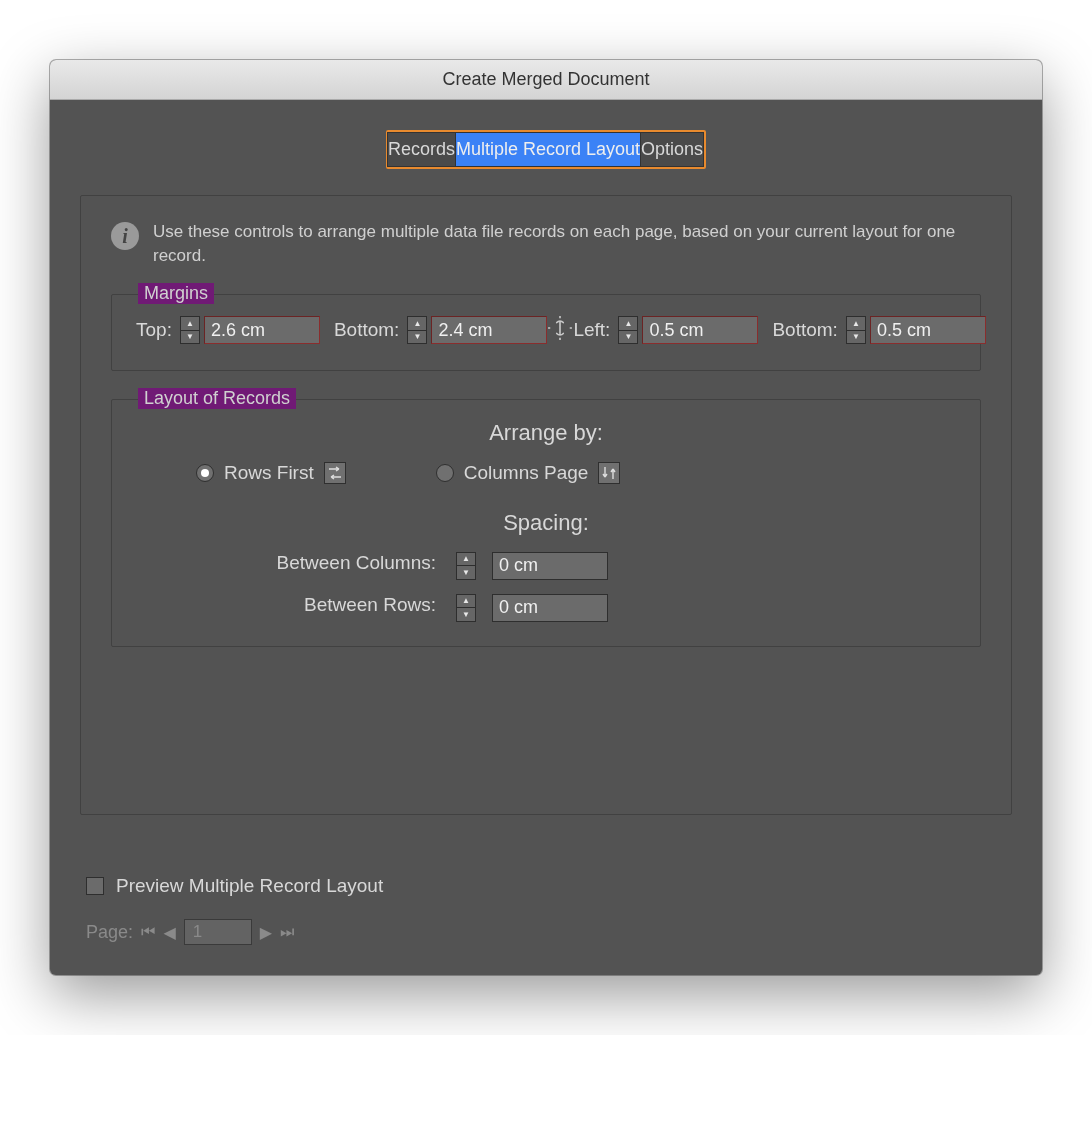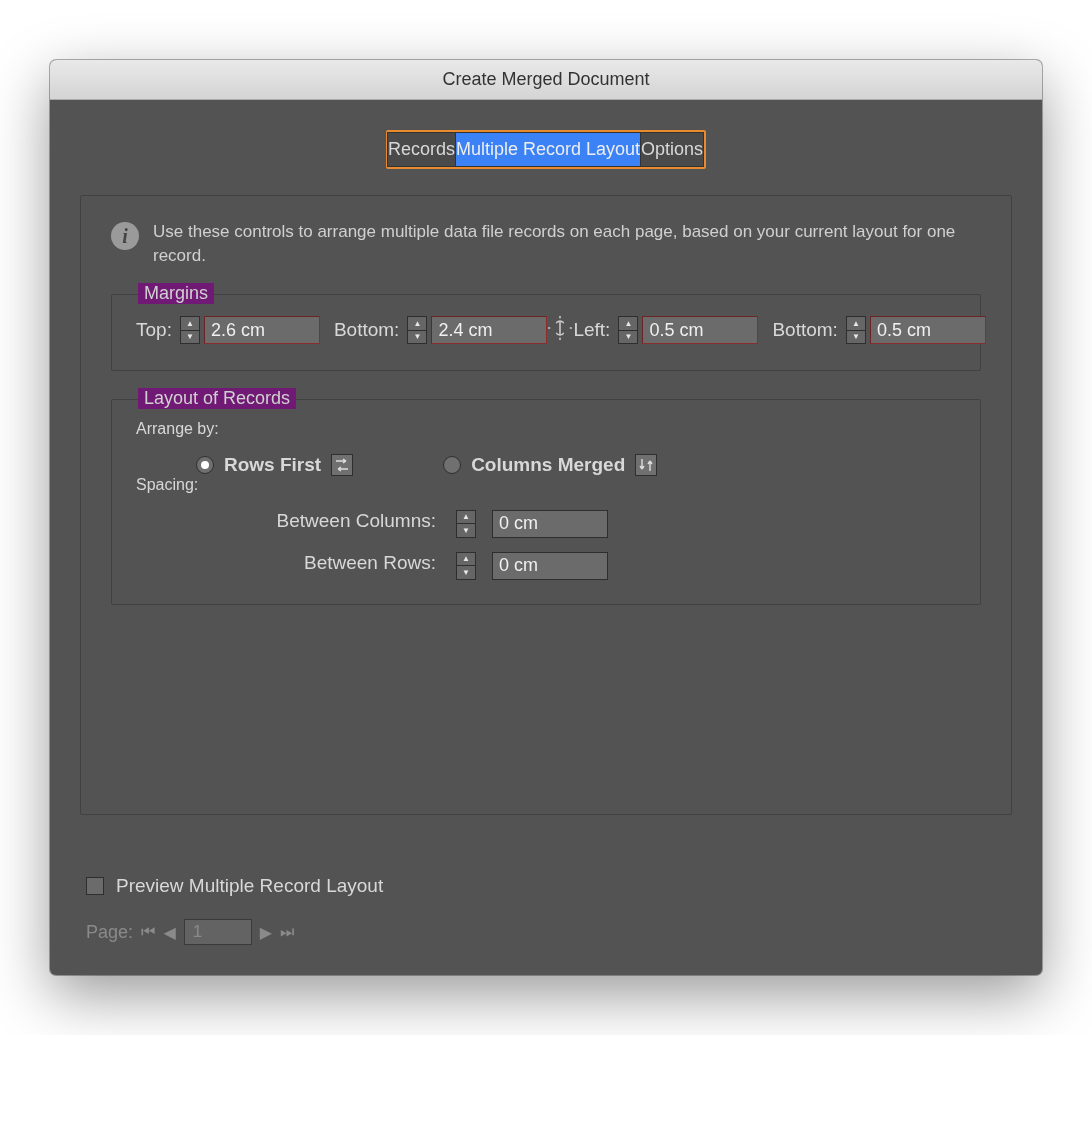--- a/index.html
+++ b/index.html
@@ -203,31 +203,32 @@
     
     .link-icon {
       width: 30px;
       text-align: center;
       color: #c8c8c8;
       font-size: 20px;
     }
 
     
     .subheading {
-      font-size: 16px;
+      font-size: 22px;
       color: #d8d8d8;
       margin-bottom: 16px;
+      text-align: center;
     }
 
     .radio-row {
       display: flex;
       gap: 90px;
       margin-left: 60px;
+      margin-bottom: 26px;
       align-items: flex-end;
-      font-weight: bold;
     }
 
     .radio-item {
       display: flex;
       align-items: center;
       gap: 10px;
       cursor: pointer;
     }
 
     .radio-circle {
@@ -443,21 +444,21 @@
             <span class="radio-label">Rows First</span>
             <div class="mini-icon">
               <svg width="16" height="16" viewBox="0 0 16 16" stroke="#ddd" stroke-width="1.4" fill="none">
                 <path d="M2 4 L12 4 M12 4 L9 2 M12 4 L9 6"></path>
                 <path d="M14 12 L4 12 M4 12 L7 10 M4 12 L7 14"></path>
               </svg>
             </div>
           </div>
           <div class="radio-item">
             <div class="radio-circle"></div>
-            <span class="radio-label">Columns Merged</span>
+            <span class="radio-label">Columns Page</span>
             <div class="mini-icon">
               <svg width="16" height="16" viewBox="0 0 16 16" stroke="#ddd" stroke-width="1.4" fill="none">
                 <path d="M4 2 L4 12 M4 12 L2 9 M4 12 L6 9"></path>
                 <path d="M12 14 L12 4 M12 4 L10 7 M12 4 L14 7"></path>
               </svg>
             </div>
           </div>
         </div>
 
         <div class="subheading">Spacing:</div>

